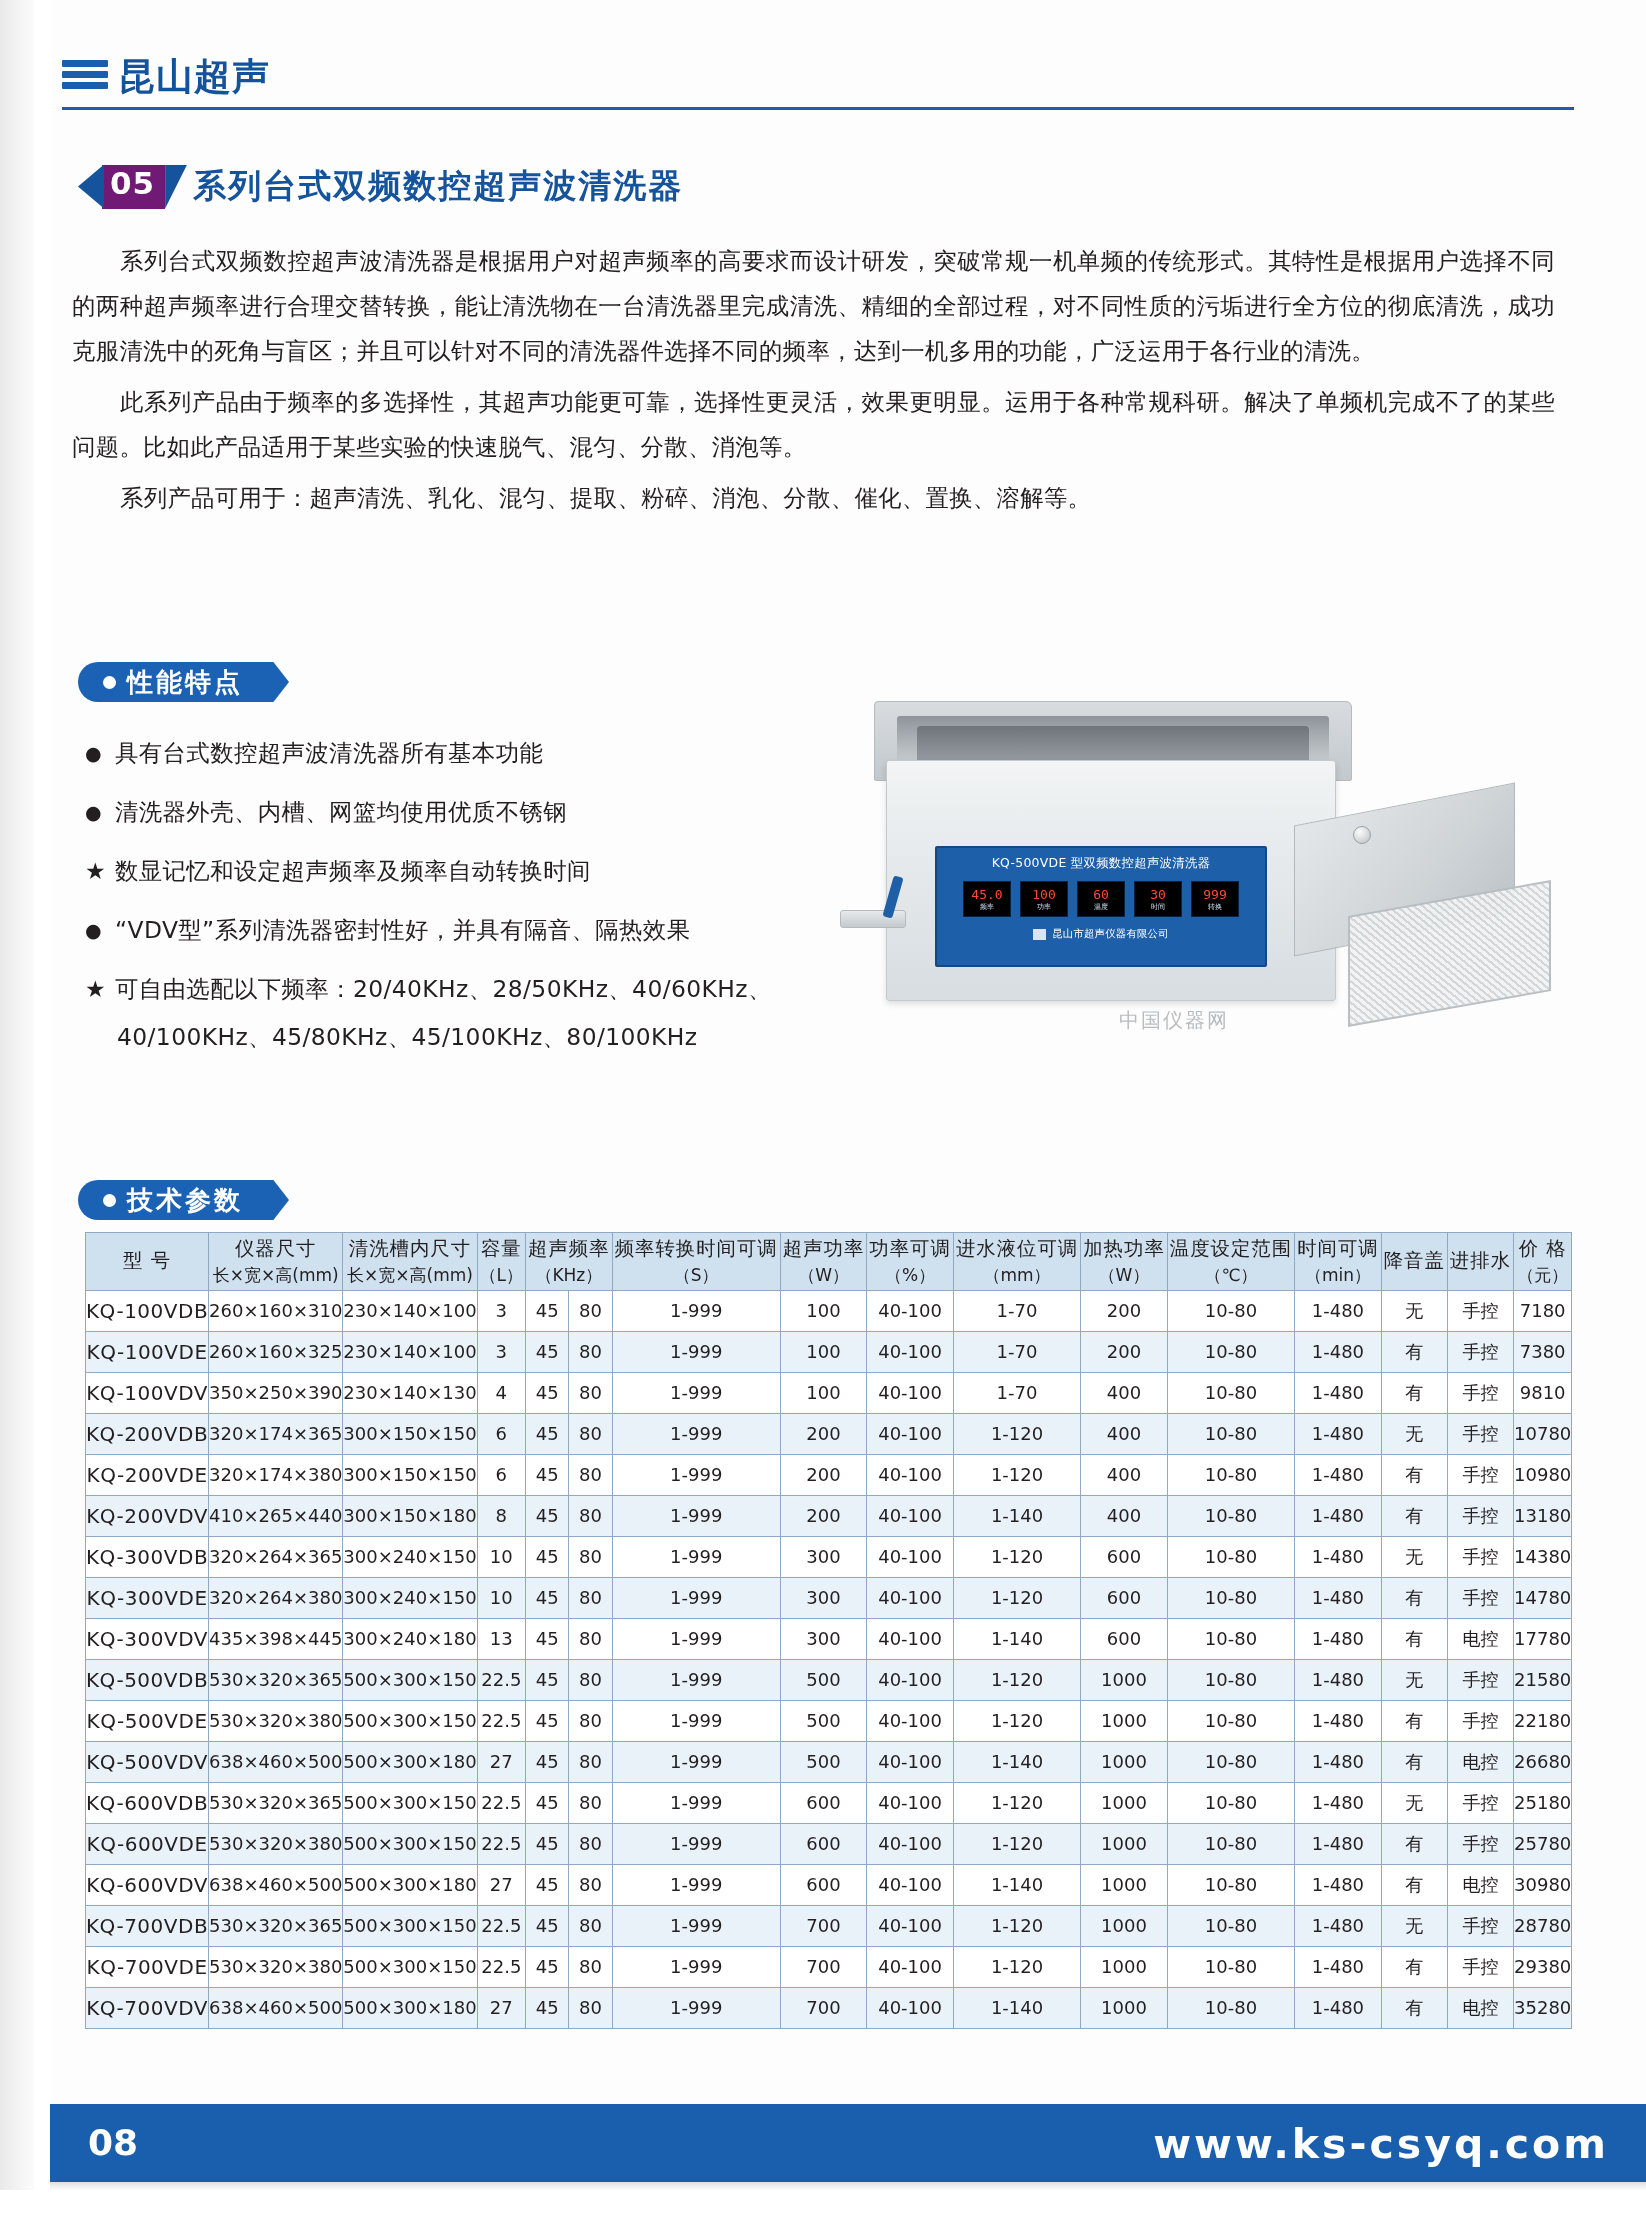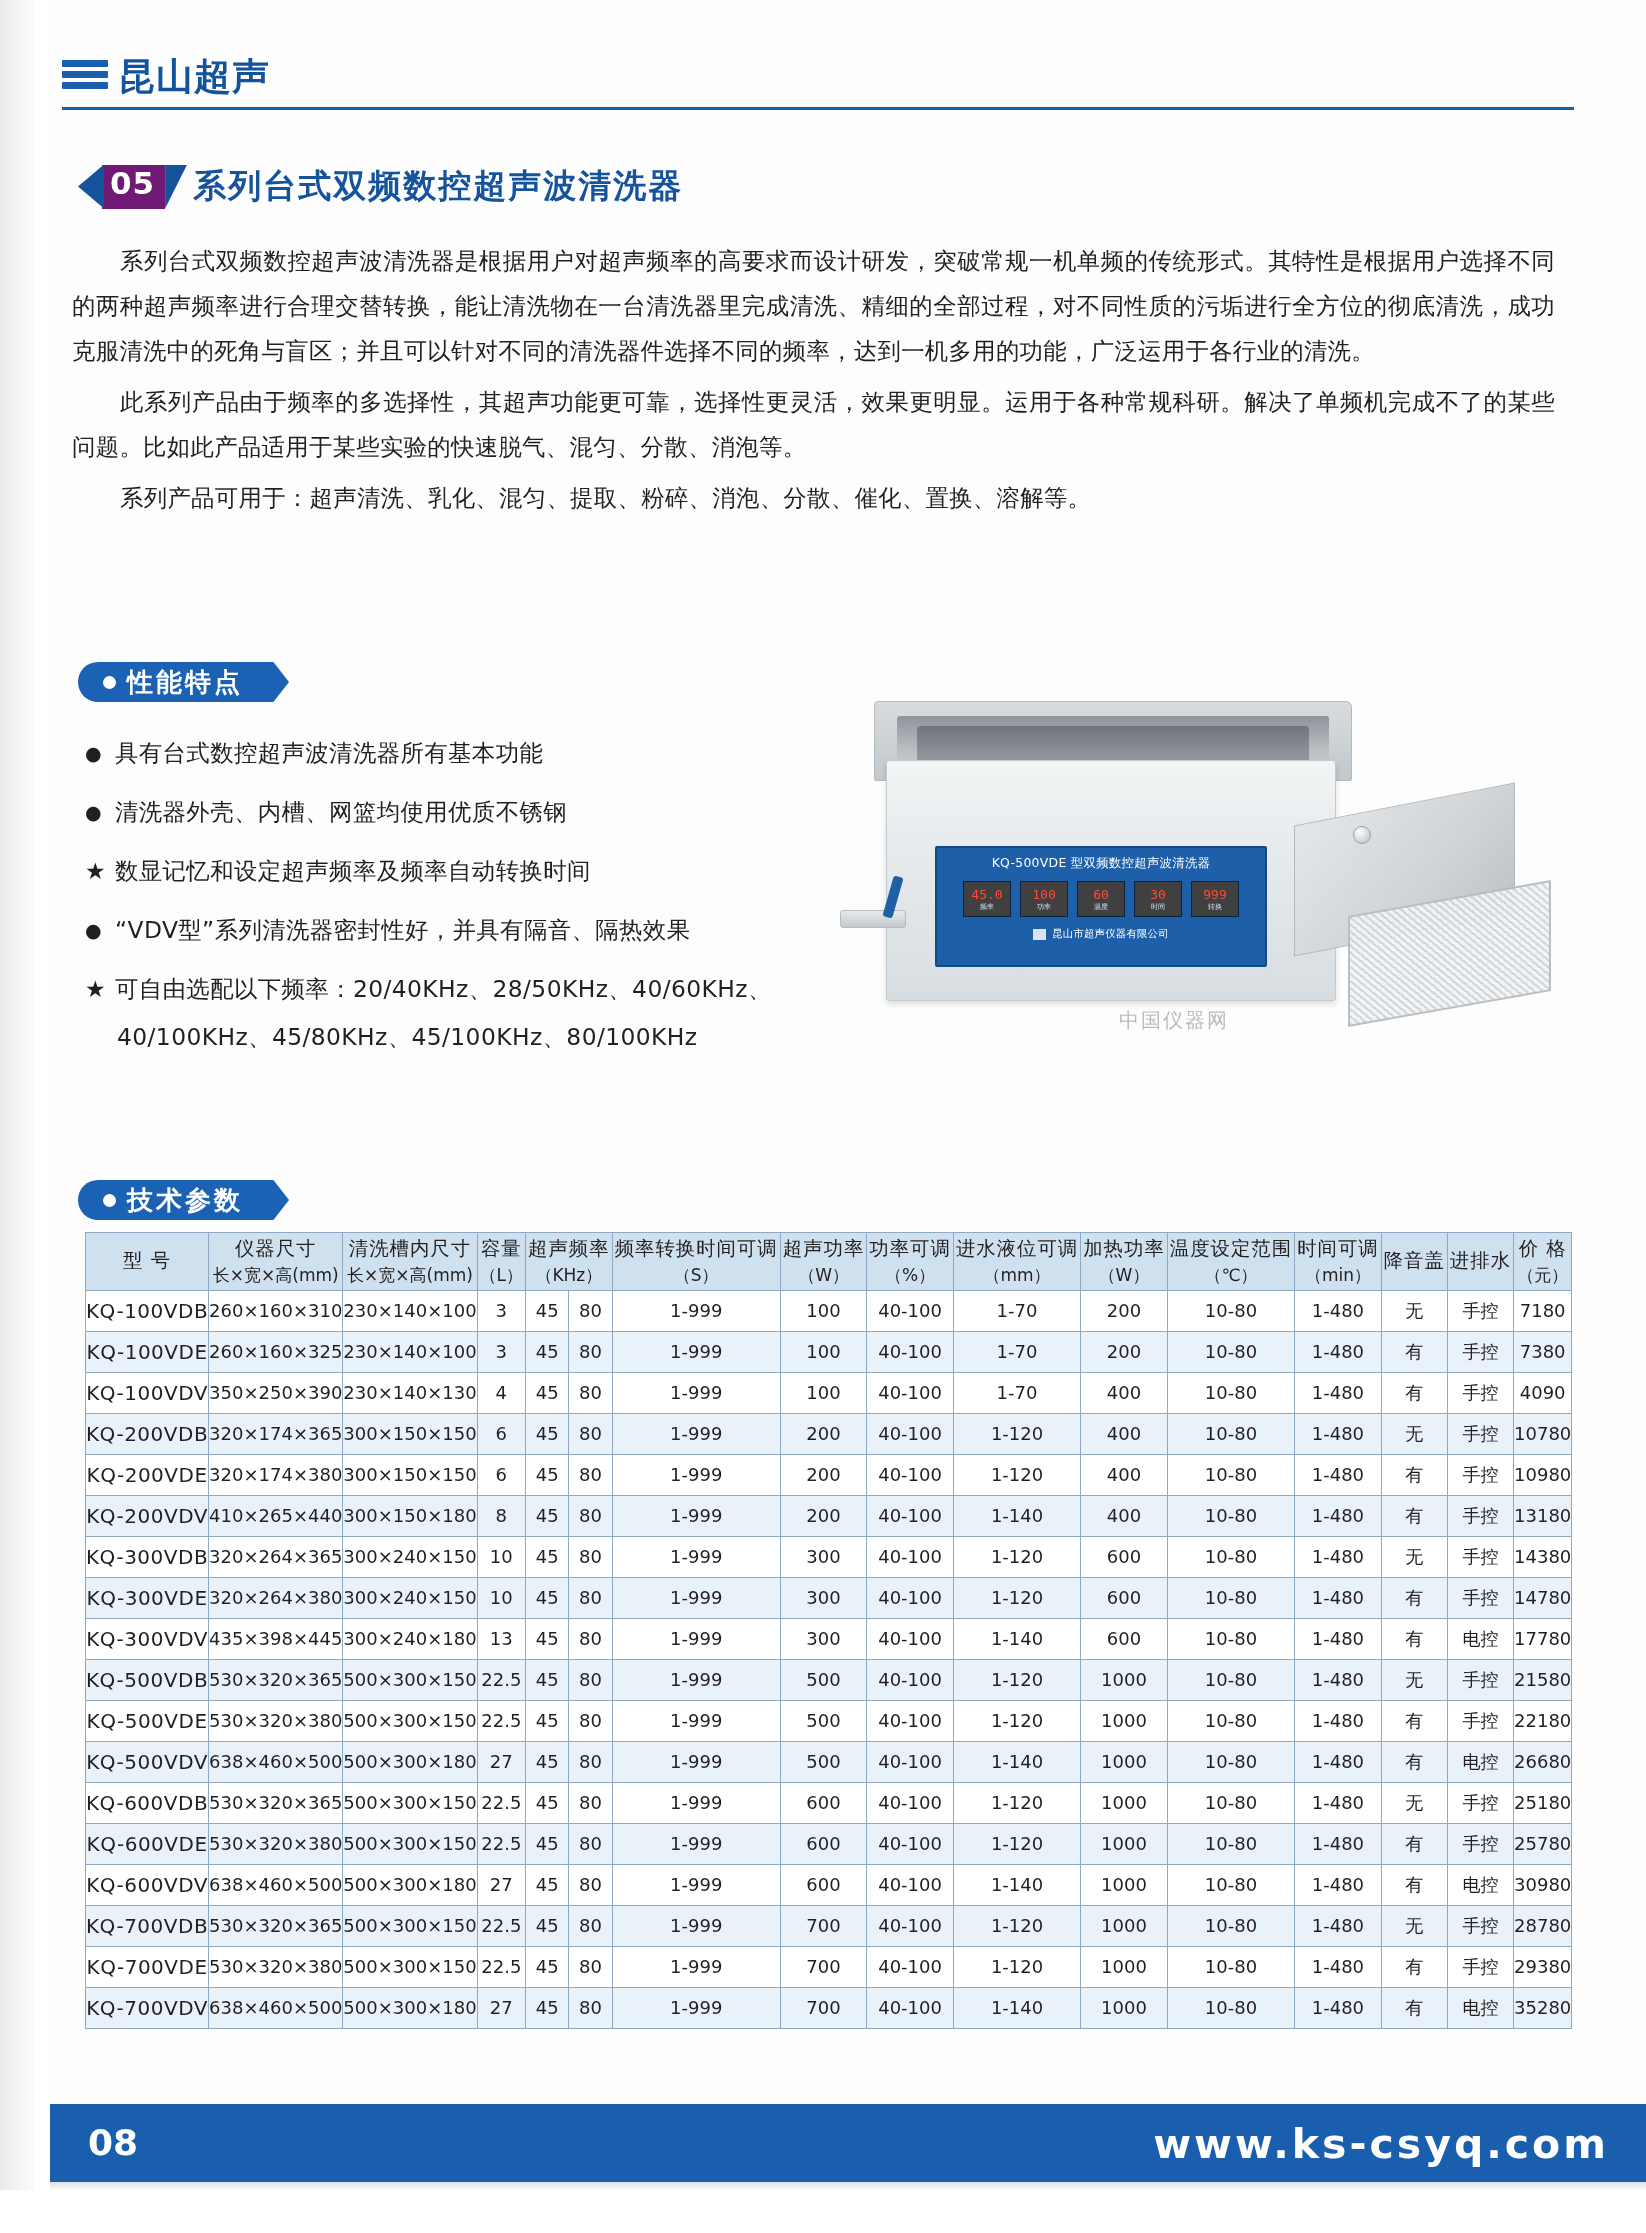--- a/index.html
+++ b/index.html
@@ -162,21 +162,21 @@
     position:absolute;left:139px;top:197px;width:328px;height:117px;
     background:#1d5fa8;border:2px solid #15487e;border-radius:2px;
   }
   .panel-title{
     color:#ffffff;font-size:12.4px;text-align:center;margin-top:7px;letter-spacing:0.3px;
   }
   .panel-displays{
     display:flex;justify-content:center;gap:9px;margin-top:9px;
   }
   .disp{
-    width:46px;height:34px;background:#404040;border:1px solid #0a2241;
+    width:46px;height:34px;background:#000000;border:1px solid #0a2241;
     display:flex;flex-direction:column;justify-content:center;align-items:center;
   }
   .disp .num{color:#ff4b33;font-size:13px;font-family:"DejaVu Sans Mono",monospace;}
   .disp .cap{color:#cfe1f5;font-size:7px;}
   .panel-foot{
     display:flex;justify-content:center;align-items:center;gap:6px;margin-top:10px;
   }
   .panel-foot .fl{width:13px;height:11px;background:#d9e4f2;}
   .panel-foot .ft{color:#ffffff;font-size:10.4px;letter-spacing:0.2px;}
   .lid{
@@ -494,21 +494,21 @@
             <td class="small">80</td>
             <td class="small">1-999</td>
             <td class="small">100</td>
             <td class="small">40-100</td>
             <td class="small">1-70</td>
             <td class="small">400</td>
             <td class="small">10-80</td>
             <td class="small">1-480</td>
             <td class="small">有</td>
             <td class="small">手控</td>
-            <td class="small">4090</td>
+            <td class="small">9810</td>
           </tr>
           <tr>
             <td class="model">KQ-200VDB</td>
             <td class="dim">320×174×365</td>
             <td class="dim">300×150×150</td>
             <td class="small">6</td>
             <td class="small">45</td>
             <td class="small">80</td>
             <td class="small">1-999</td>
             <td class="small">200</td>

